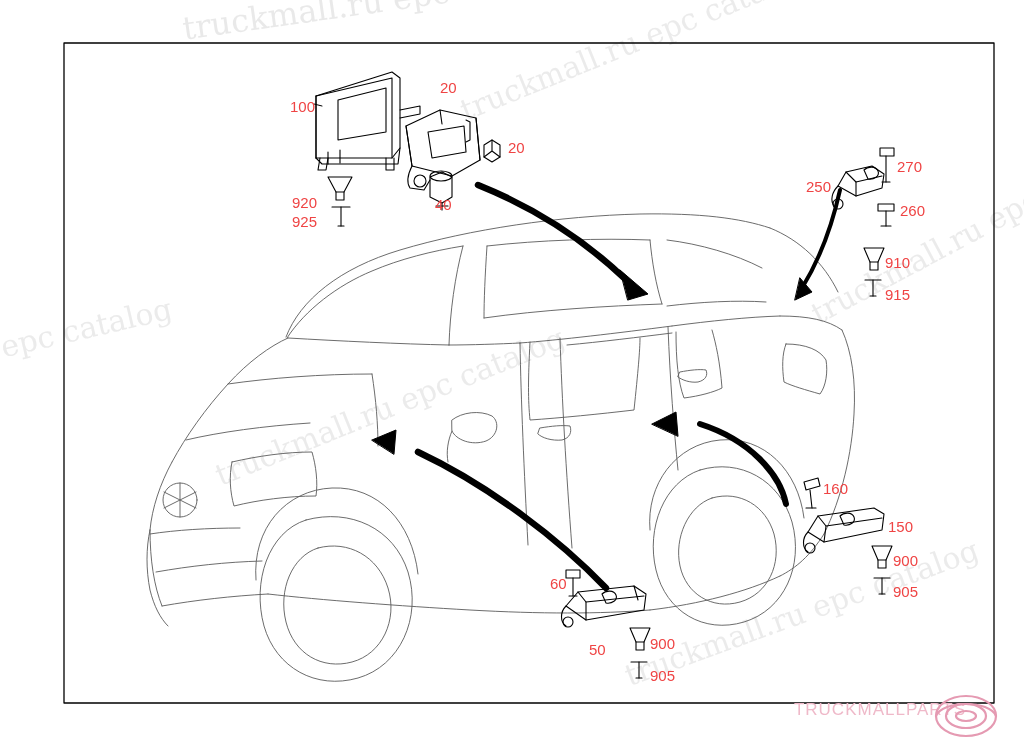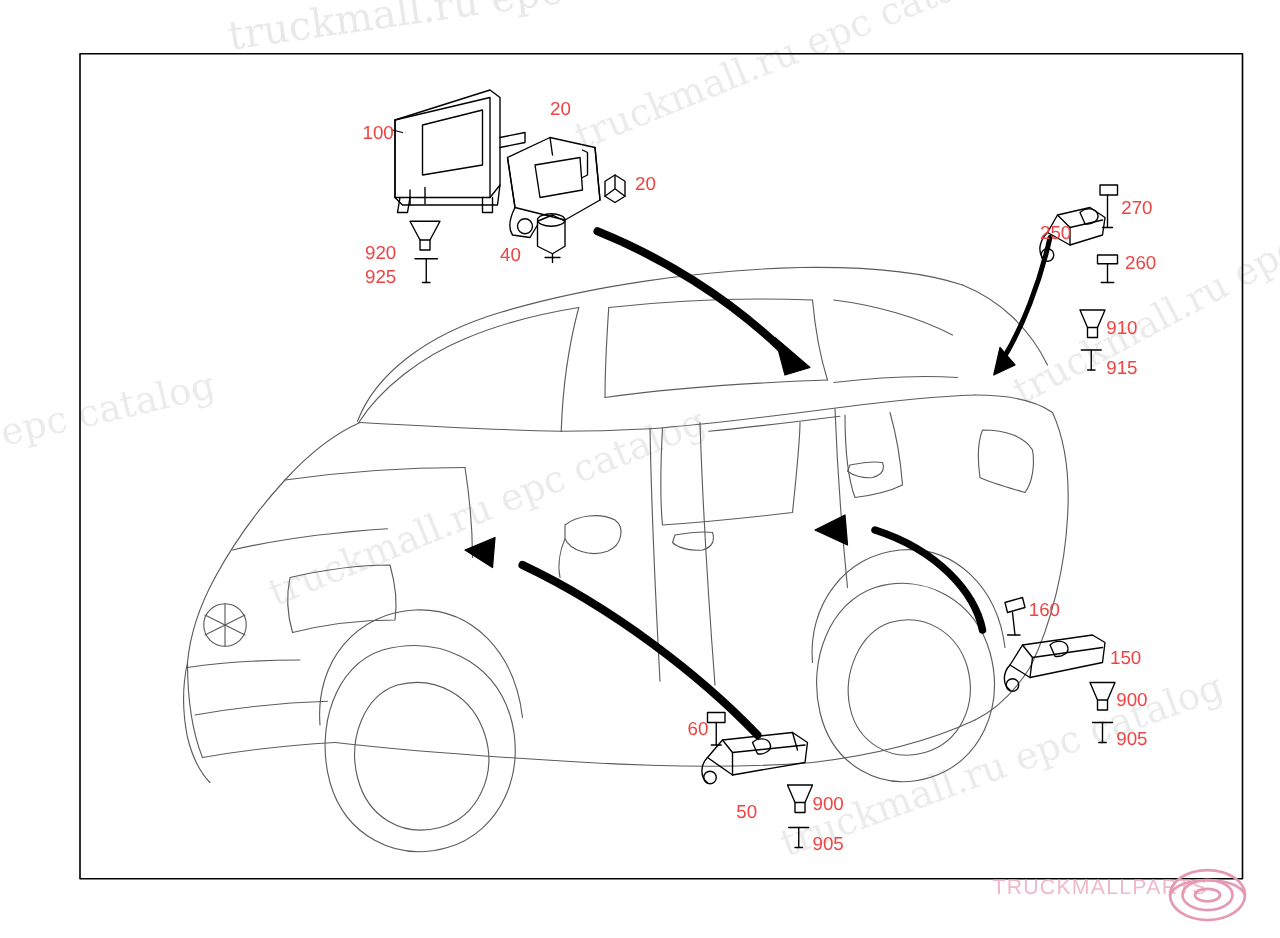--- a/index.html
+++ b/index.html
@@ -292,22 +292,22 @@
 
     </g>
   </svg>
 
   <div class="layer" id="label-layer">
       <div class="label" style="left: 290px; top: 98px;">100</div>
       <div class="label" style="left: 292px; top: 182px; margin-top: 12px;">920</div>
       <div class="label" style="left: 292px; top: 213px;">925</div>
       <div class="label" style="left: 440px; top: 79px;">20</div>
       <div class="label" style="left: 508px; top: 139px;">20</div>
-      <div class="label" style="left: 400px; top: 196px; text-align: center;">40</div>
-      <div class="label" style="left: 832px; top: 178px;">250</div>
+      <div class="label" style="left: 435px; top: 196px; text-align: center;">40</div>
+      <div class="label" style="left: 806px; top: 178px;">250</div>
       <div class="label" style="left: 897px; top: 158px;">270</div>
       <div class="label" style="left: 900px; top: 202px; text-align: right;">260</div>
       <div class="label" style="left: 885px; top: 254px;">910</div>
       <div class="label" style="left: 885px; top: 286px;">915</div>
       <div class="label" style="left: 823px; top: 480px;">160</div>
       <div class="label" style="left: 888px; top: 518px;">150</div>
       <div class="label" style="left: 893px; top: 552px;">900</div>
       <div class="label" style="left: 893px; top: 583px;">905</div>
       <div class="label" style="left: 550px; top: 575px;">60</div>
       <div class="label" style="left: 589px; top: 641px;">50</div>

